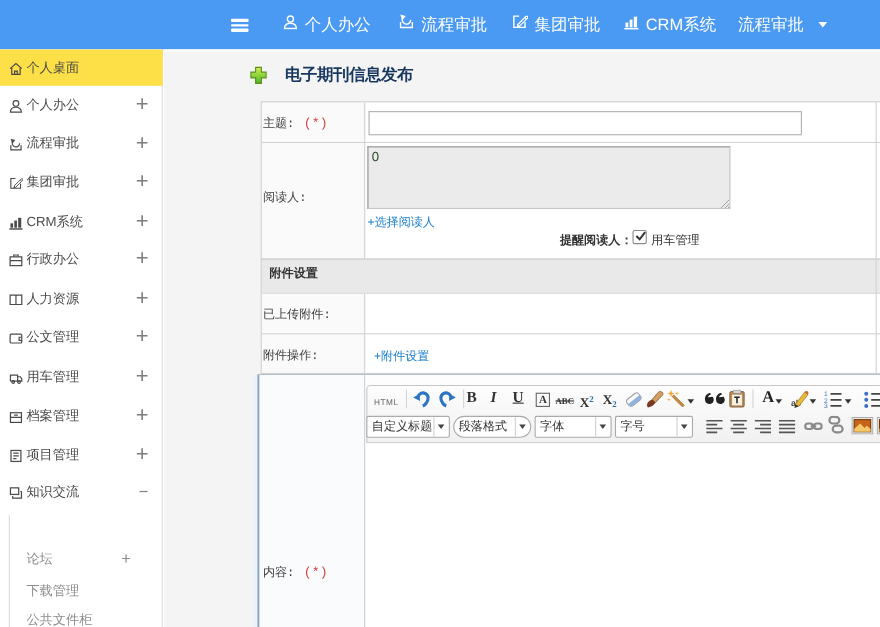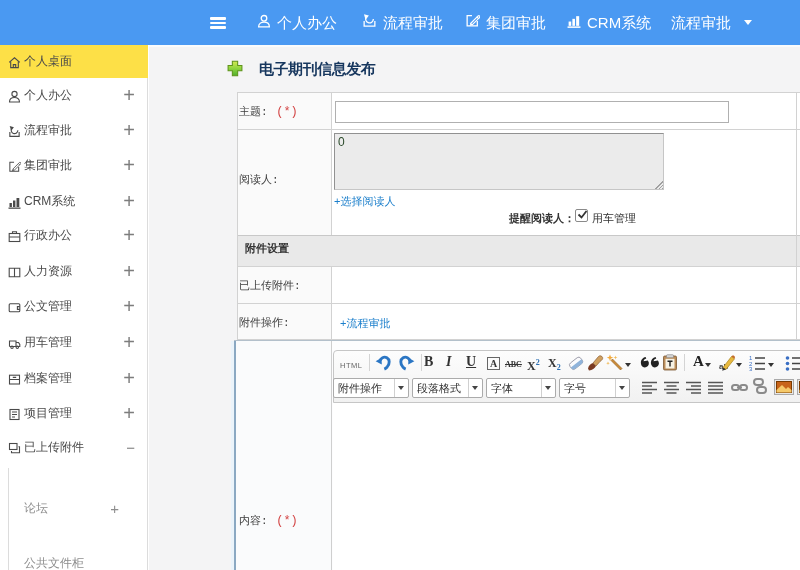--- a/index.html
+++ b/index.html
@@ -160,27 +160,30 @@
         <path d="M4 4 H9 M4 6.5 H9 M4 9 H7"></path>
       </svg>
     <span class="txt">项目管理</span>
       <span class="plus">+</span>
     </div>
   <div class="sitem" style="top:430px;">
     <svg width="13" height="13" viewBox="0 0 13 13" fill="none" stroke="#4a4a4a" stroke-width="1.1">
         <rect x="1.5" y="1.5" width="7.5" height="6"></rect>
         <path d="M3.5 9 V10.8 H11.5 V4.8 H10.5"></path>
       </svg>
-    <span class="txt">已上传附件</span>
+    <span class="txt">知识交流</span>
       <span class="plus" style="font-size:15px;">−</span>
     </div>
   <div style="left:8px;top:468px;width:1px;height:102px;background:#dcdcdc;"></div>
   <div class="ssub" style="top:494px;">
       <span class="txt">论坛</span>
       <span class="plus" style="right:29px;font-size:15px;color:#8d8d8d;">+</span>
+    </div>
+  <div class="ssub" style="top:523px;">
+      <span class="txt">下载管理</span>
     </div>
   <div class="ssub" style="top:549px;">
       <span class="txt">公共文件柜</span>
     </div>
   <div class="title">电子期刊信息发布</div>
   <div id="plusicon"></div>
 
   <div style="left:238px;top:93px;width:566px;height:246px;background:#fff;"></div>
   <div style="left:238px;top:93px;width:93px;height:142px;background:#fafafa;"></div>
   <div style="left:238px;top:267px;width:93px;height:72px;background:#fafafa;"></div>
@@ -217,21 +220,21 @@
   <div style="left:338px;top:135px;font-size:12px;color:#2a4a2a;">0</div>
   <div style="left:655px;top:181px;width:8px;height:8px;background:linear-gradient(135deg,transparent 50%,#a0a0a0 50%,#a0a0a0 58%,#ebebeb 58%,#ebebeb 72%,#a0a0a0 72%,#a0a0a0 80%,#ebebeb 80%,#ebebeb 92%,#a0a0a0 92%);"></div>
   <div class="lnk" style="left:334px;top:194px;">+选择阅读人</div>
   <div class="lbl" style="left:509px;top:211px;font-weight:bold;color:#333;">提醒阅读人：</div>
   <div style="left:575px;top:209px;width:13px;height:13px;background:#fff;border:1px solid #8a8a8a;border-radius:2px;"></div>
   <svg style="position:absolute;left:576px;top:208px;" width="13" height="13" viewBox="0 0 13 13">
       <path d="M2.5 6.5 L5.5 9.5 L10.5 3" fill="none" stroke="#333" stroke-width="1.8"></path>
     </svg>
   <div class="lbl" style="left:592px;top:211px;color:#333;">用车管理</div>
 
-  <div class="lnk" style="left:340px;top:316px;">+流程审批</div>
+  <div class="lnk" style="left:340px;top:316px;">+附件设置</div>
 
   <div style="left:333px;top:350px;width:478px;height:53px;background:linear-gradient(#fdfdfd,#f1f1f1);border:1px solid #c6c6c6;border-radius:4px 4px 0 0;"></div>
   <div style="left:333px;top:403px;width:478px;height:167px;background:#fff;"></div>
   <div class="tb" style="left:340px;top:359px;font-weight:normal;font-size:7.5px;color:#666;letter-spacing:0.5px;">HTML</div>
   <div class="tsep" style="left:369px;"></div>
   <svg style="position:absolute;left:375px;top:354px;" width="18" height="17" viewBox="0 0 17 16">
       <path d="M4.8 6.5 C5.2 3.8 8.5 2 11.2 3.6 C14 5.2 14.2 9 11.5 12.2 C10.6 13.2 9.8 13.8 8.8 14.2" fill="none" stroke="#2b76c4" stroke-width="2.7"></path>
       <path d="M0.6 6.9 L6.2 3.6 L6.4 9.9 Z" fill="#2b76c4"></path>
     </svg>
   <svg style="position:absolute;left:397px;top:354px;" width="18" height="17" viewBox="0 0 17 16">
@@ -298,22 +301,22 @@
       <g fill="#3a6fc4">
         <circle cx="2.5" cy="4" r="1.8"></circle>
         <circle cx="2.5" cy="9.5" r="1.8"></circle>
         <circle cx="2.5" cy="15" r="1.8"></circle>
       </g>
       <g stroke="#444" stroke-width="1.6">
         <path d="M7 4 H17 M7 9.5 H17 M7 15 H17"></path>
       </g>
     </svg>
 
-  <div class="tsel" style="left:333px;top:378px;width:76px;"><span>附件操作</span></div>
-  <div class="tsel" style="left:412px;top:378px;width:71px;"><span>段落格式</span></div>
+  <div class="tsel" style="left:333px;top:378px;width:76px;"><span>自定义标题</span></div>
+  <div class="tsel" style="left:412px;top:378px;width:71px;border-radius:10px;"><span>段落格式</span></div>
   <div class="tsel" style="left:486px;top:378px;width:70px;"><span>字体</span></div>
   <div class="tsel" style="left:559px;top:378px;width:71px;"><span>字号</span></div>
   <svg style="position:absolute;left:642px;top:381px;" width="15" height="14" viewBox="0 0 15 14">
       <g stroke="#555" stroke-width="1.5">
         <path d="M0 1.5 H15 M0 5 H10 M0 8.5 H15 M0 12 H10"></path>
       </g>
     </svg>
   <svg style="position:absolute;left:664px;top:381px;" width="15" height="14" viewBox="0 0 15 14">
       <g stroke="#555" stroke-width="1.5">
         <path d="M0 1.5 H15 M2.5 5 H12.5 M0 8.5 H15 M2.5 12 H12.5"></path>

